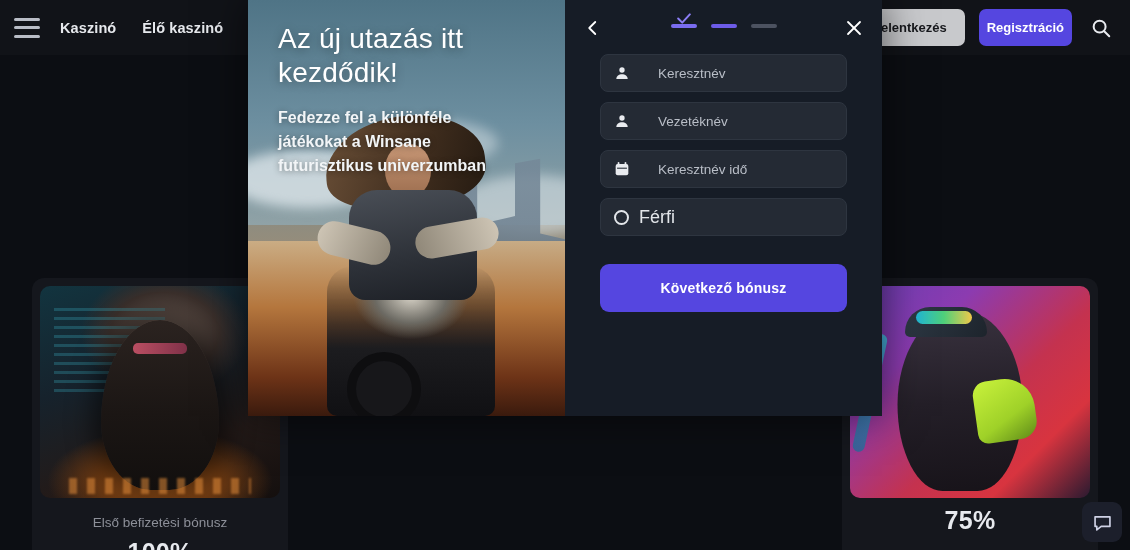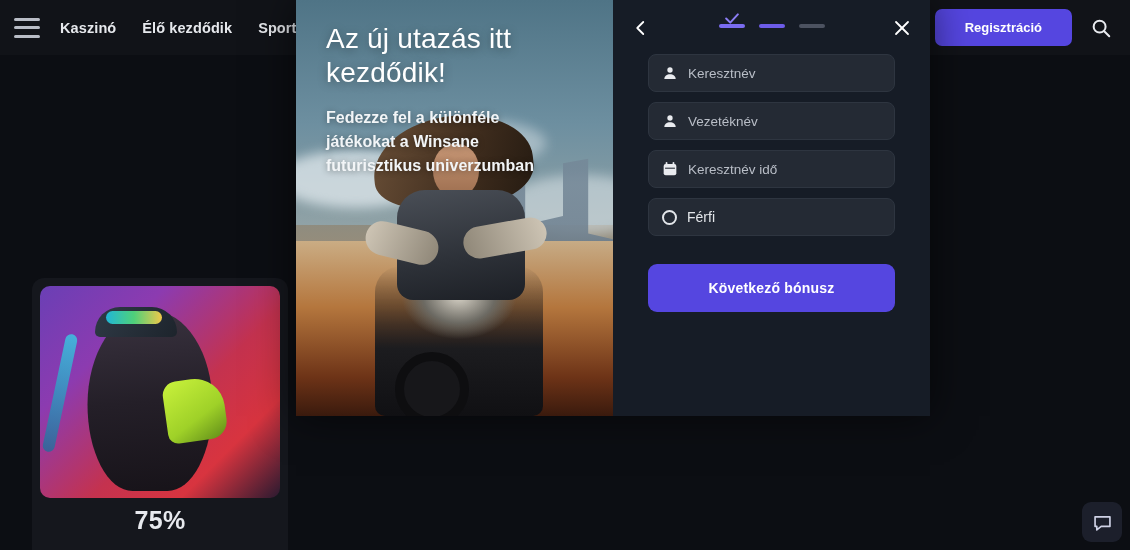--- a/index.html
+++ b/index.html
@@ -27,21 +27,21 @@
   .nav { display: flex; align-items: center; gap: 26px; }
   .nav-item { color: #e6e8ec; font-size: 14.5px; font-weight: 700; letter-spacing: .1px; cursor: pointer; }
 
   .topbar-right { margin-left: auto; display: flex; align-items: center; gap: 14px; }
   .btn-login {
     background: #c8c9cc; color: #17181c; font-size: 13px; font-weight: 700;
     border: none; border-radius: 7px; padding: 11px 18px; cursor: pointer;
   }
   .btn-register {
     background: #5546e0; color: #fff; font-size: 13px; font-weight: 700;
-    border: none; border-radius: 7px; padding: 11px 30px; cursor: pointer;
+    border: none; border-radius: 7px; padding: 11px 8px; cursor: pointer;
   }
   .search-icon { width: 30px; height: 30px; display: flex; align-items: center;
     justify-content: center; cursor: pointer; }
   .search-icon svg { width: 22px; height: 22px; }
 
   
   .cards {
     position: absolute; top: 278px; left: 0; right: 0; height: 272px;
     display: flex; justify-content: space-between; padding: 0 32px;
   }
@@ -116,21 +116,21 @@
     padding: 17px 0 0 0;
   }
   .card-amount {
     text-align: center; color: #e7e9ee; font-size: 25px; font-weight: 800;
     padding-top: 8px; letter-spacing: .3px;
   }
 
   
   .modal {
     position: absolute; top: 0; left: 248px; width: 634px; height: 416px;
-    display: flex; z-index: 5; box-shadow: 0 0 40px rgba(0,0,0,.6); margin-left: 48px;
+    display: flex; z-index: 5; box-shadow: 0 0 40px rgba(0,0,0,.6);
   }
 
   .promo {
     position: relative; width: 317px; height: 100%; overflow: hidden;
     background: linear-gradient(180deg,#5d7f8e 0%, #6d8a95 30%, #9a8d78 62%, #b57a45 82%, #7c3f1e 100%);
   }
   .promo .sky {
     position: absolute; inset: 0 0 46% 0;
     background: linear-gradient(180deg,#4f7486 0%, #6d8fa0 55%, #90a2a6 100%);
   }
@@ -221,33 +221,33 @@
   .step.todo { background: #4c5260; }
   .step .tick {
     position: absolute; left: 50%; top: -14px; transform: translateX(-50%);
     width: 14px; height: 11px; color: #8b7df5;
   }
   .step .tick svg { width: 14px; height: 11px; }
 
   .fields { margin-top: 26px; display: flex; flex-direction: column; gap: 10px; }
   .field {
     height: 38px; background: #242a34; border: 1px solid #2e3540; border-radius: 8px;
-    display: flex; align-items: center; padding: 0 13px; gap: 10px; cursor: text;
+    display: flex; align-items: center; padding: 0 13px; gap: 28px; cursor: text;
   }
   .field .fi { width: 16px; height: 16px; color: #e9ebef; flex: none; display: flex; }
   .field .fi svg { width: 16px; height: 16px; }
   .field .ph { color: #b9bec7; font-size: 13.5px; }
 
   .gender-row { display: flex; gap: 10px; margin-top: 10px; }
   .gender {
     flex: 1; height: 38px; background: #242a34; border: 1px solid #2e3540; border-radius: 8px;
     display: flex; align-items: center; padding: 0 13px; gap: 10px; cursor: pointer;
   }
   .radio { width: 15px; height: 15px; border-radius: 50%; border: 2px solid #e3e6ea; flex: none; }
-  .gender .lbl { color: #e3e6ea; font-size: 14px; }
+  .gender .lbl { color: #e3e6ea; font-size: 18px; }
 
   .next-btn {
     margin-top: 28px; width: 100%; height: 48px; background: #5546e0; color: #fff;
     border: none; border-radius: 9px; font-size: 14px; font-weight: 700; cursor: pointer;
     letter-spacing: .2px;
   }
 
   
   .chat {
     position: absolute; right: 8px; bottom: 8px; width: 40px; height: 40px;
@@ -265,37 +265,47 @@
 
     <div class="topbar">
       <div class="burger">
         <span></span>
           <span></span>
           <span></span>
       </div>
 
       <div class="nav">
         <div class="nav-item">Kaszinó</div>
-        <div class="nav-item">Élő kezdődik</div>
+        <div class="nav-item">Élő kaszinó</div>
         <div class="nav-item">Sport</div>
       </div>
 
       <div class="topbar-right">
         <button class="btn-login">Bejelentkezés</button>
         <button class="btn-register">Regisztráció</button>
         <div class="search-icon">
           <svg viewBox="0 0 24 24" fill="none" stroke="#e9ebef" stroke-width="2.2" stroke-linecap="round">
             <circle cx="10.5" cy="10.5" r="6.5"></circle>
               <line x1="15.5" y1="15.5" x2="21" y2="21"></line>
           </svg>
         </div>
       </div>
     </div>
 
     <div class="cards">
+      <div class="card">
+        <div class="card-art art-a">
+          <div class="window"></div>
+            <div class="figure"></div>
+            <div class="glasses"></div>
+            <div class="chips"></div>
+        </div>
+        <div class="card-caption">Első befizetési bónusz</div>
+        <div class="card-amount">100%</div>
+      </div>
 
       <div class="card">
         <div class="card-art art-d">
           <div class="streak"></div>
             <div class="figure"></div>
             <div class="sleeve"></div>
           <div class="cap"></div>
             <div class="goggles"></div>
         </div>
         <div class="card-amount">75%</div>

